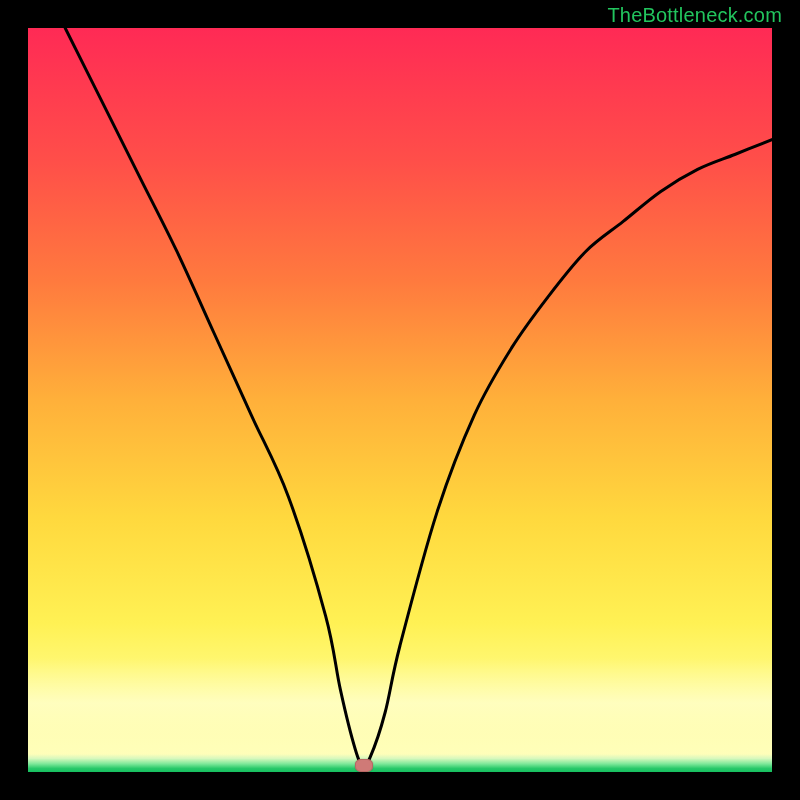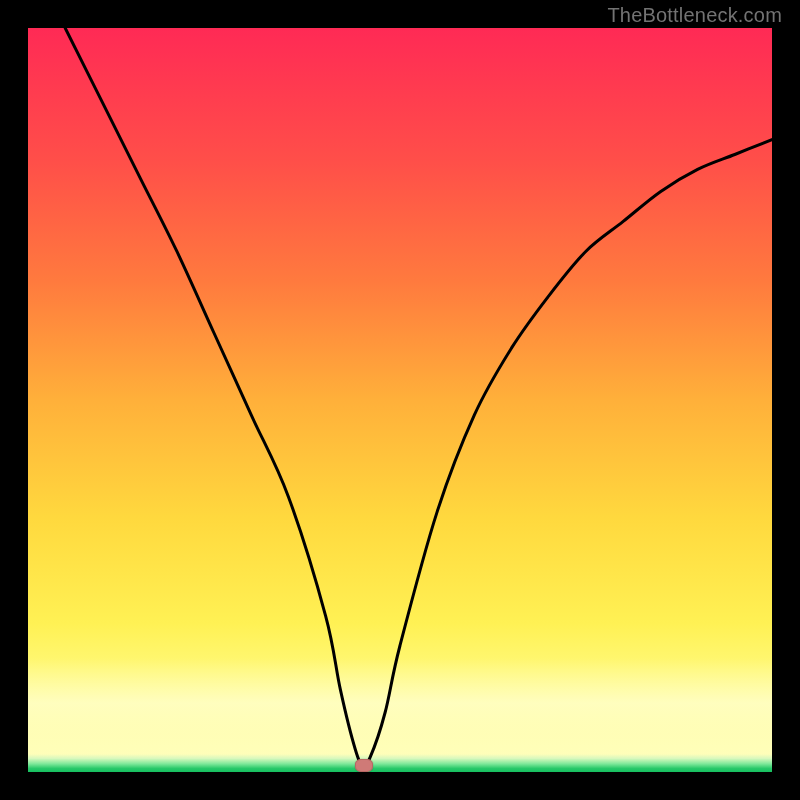--- a/index.html
+++ b/index.html
@@ -16,21 +16,21 @@
     height: 800px;
     background: #000000;
   }
   .watermark {
     position: absolute;
     top: 4px;
     right: 18px;
     font-family: Arial, Helvetica, sans-serif;
     font-size: 20px;
     font-weight: 500;
-    color: #737373;
+    color: #22c55e;
     letter-spacing: 0.2px;
     z-index: 20;
   }
   .plot-frame {
     position: absolute;
     left: 28px;
     top: 28px;
     width: 744px;
     height: 744px;
     overflow: hidden;

